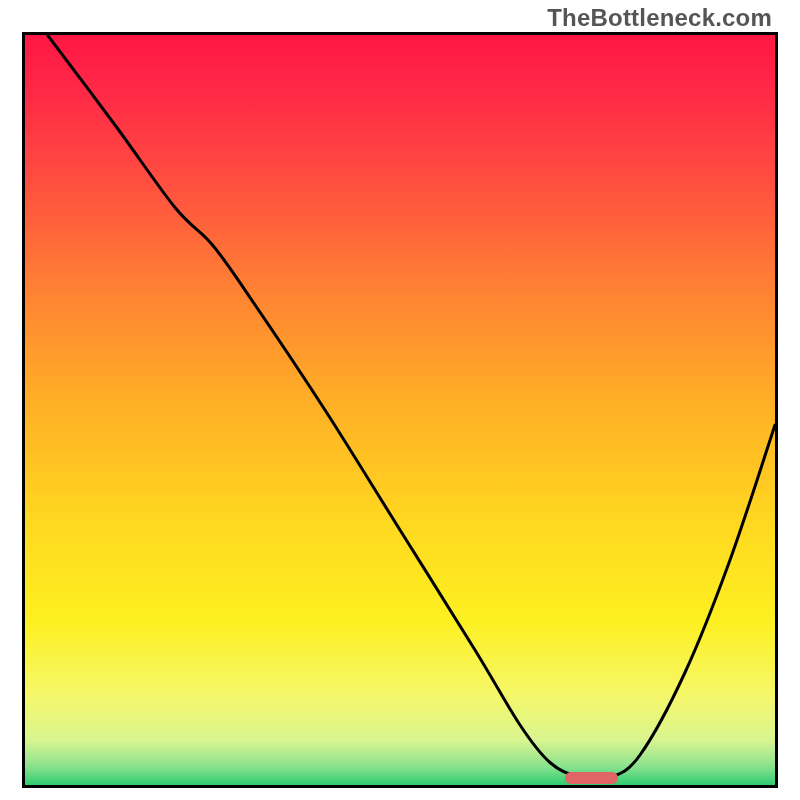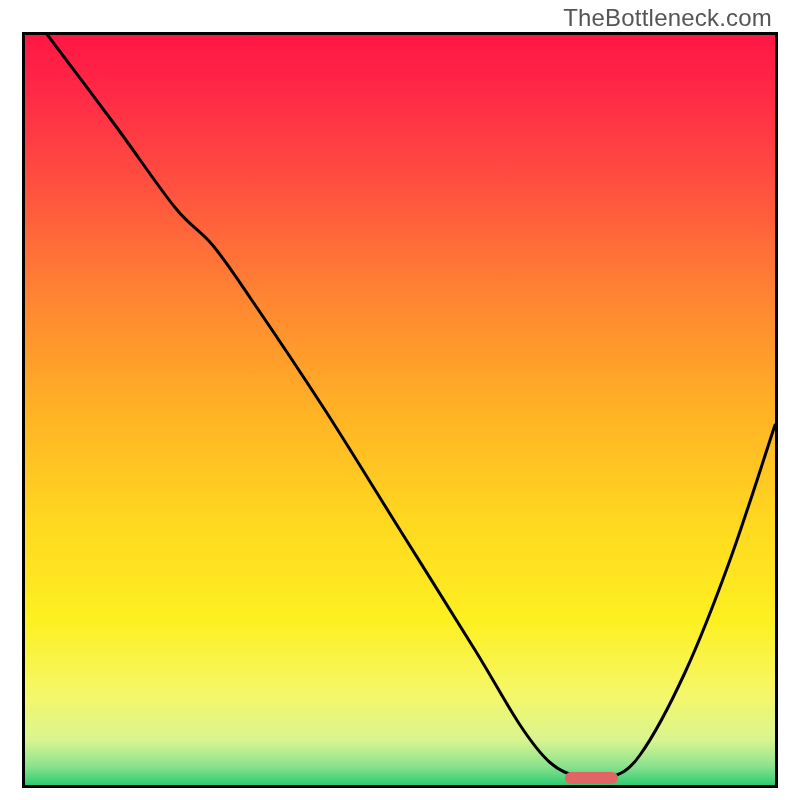--- a/index.html
+++ b/index.html
@@ -14,21 +14,21 @@
   .container {
     position: relative;
     width: 800px;
     height: 800px;
   }
   .watermark {
     position: absolute;
     top: 4px;
     right: 28px;
     font-size: 24px;
-    font-weight: normal;
+    font-weight: bold;
     color: #555555;
     letter-spacing: 0.2px;
   }
   .plot-frame {
     position: absolute;
     left: 22px;
     top: 32px;
     width: 756px;
     height: 756px;
     border: 3px solid #000;

